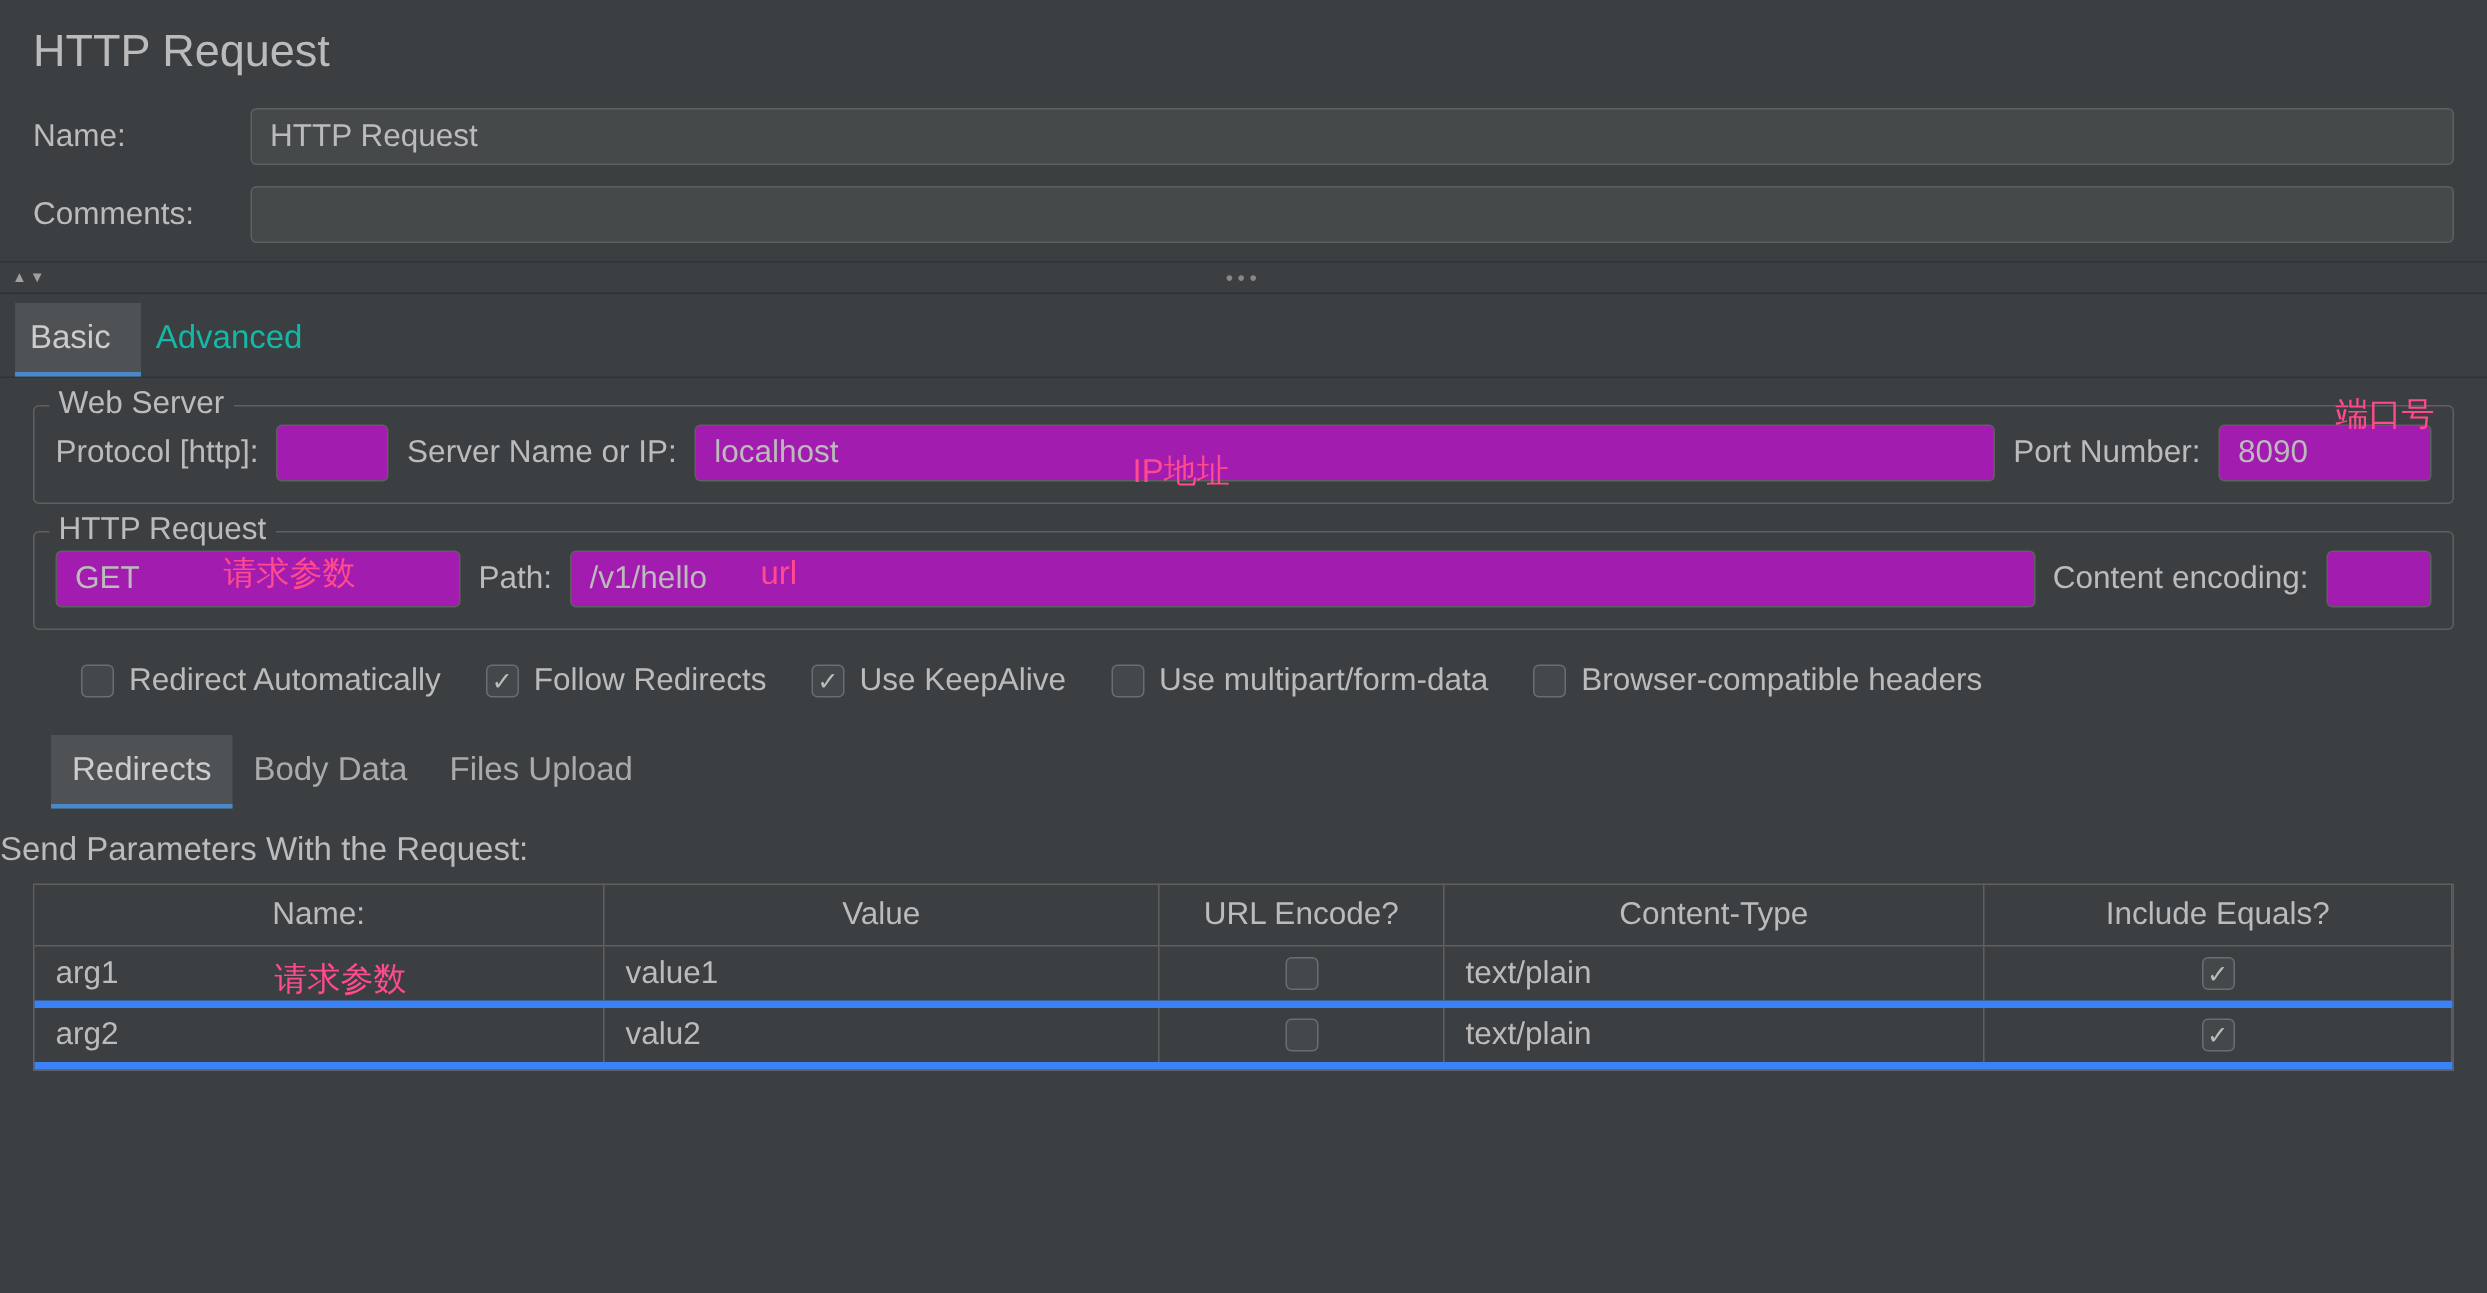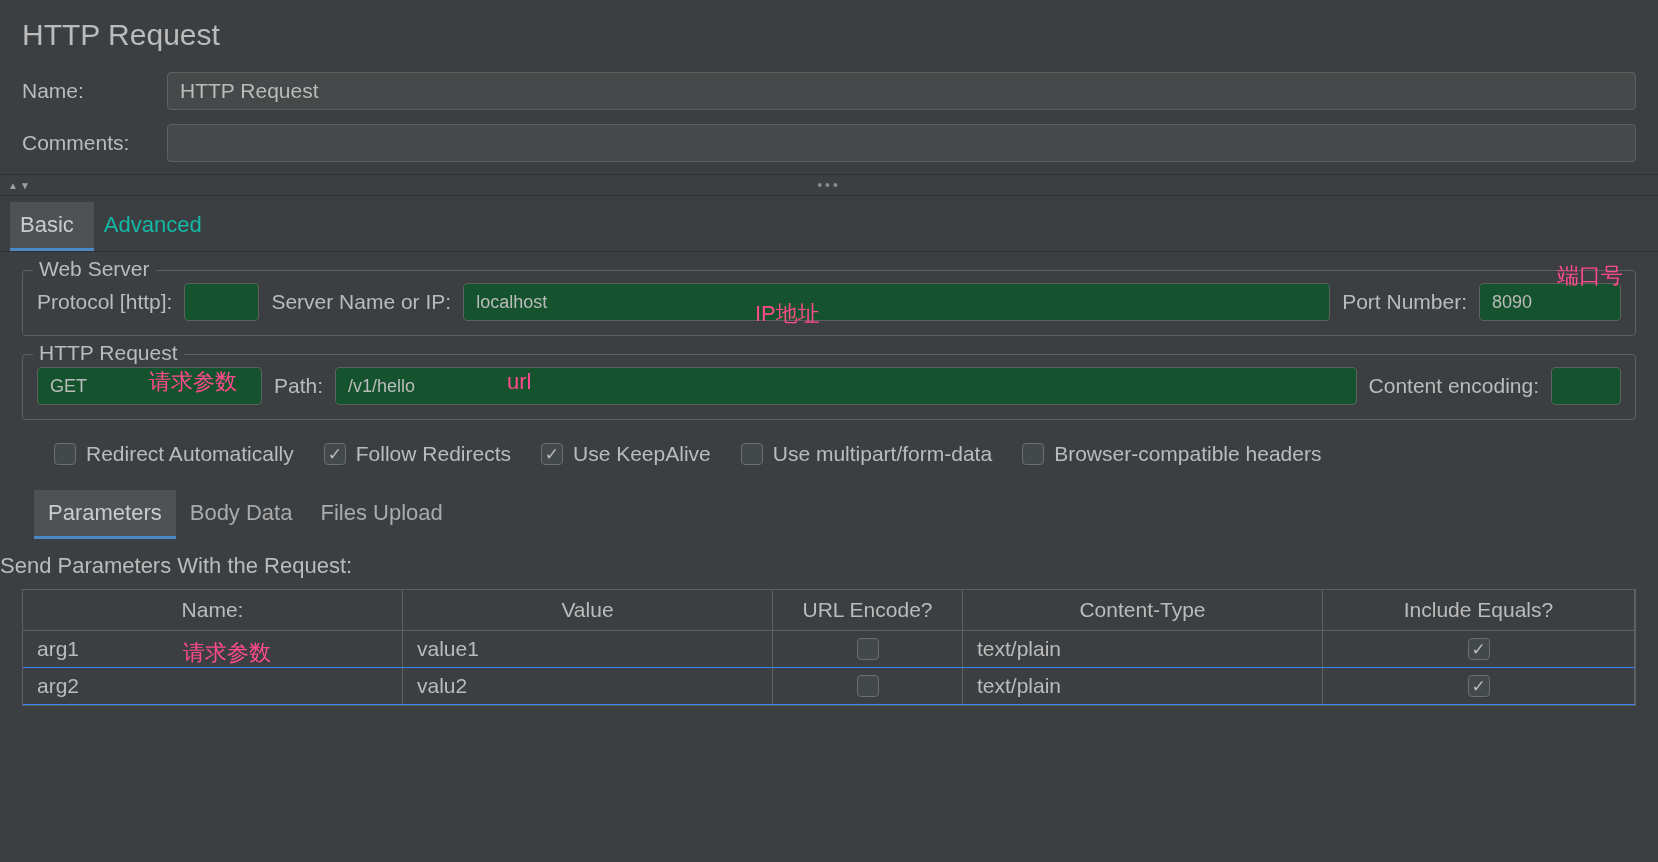--- a/index.html
+++ b/index.html
@@ -39,26 +39,26 @@
   flex: 1;
   background: #45494a;
   border: 1px solid #5e6060;
   border-radius: 4px;
   color: #bbbbbb;
   padding: 6px 12px;
   font-size: 21px;
   height: 38px;
 }
 .text-input-sm {
-  background: #14532d;
+  background: #a21caf;
   border: 1px solid #5e6060;
   border-radius: 4px;
   color: #bbbbbb;
   padding: 6px 12px;
-  font-size: 18px;
+  font-size: 21px;
   height: 38px;
 }
 .divider-bar {
   display: flex;
   align-items: center;
   padding: 0 8px;
   border-top: 1px solid #323232;
   border-bottom: 1px solid #323232;
   height: 22px;
   position: relative;
@@ -176,21 +176,21 @@
 }
 .th {
   border-right: 1px solid #5e6060;
   border-bottom: 1px solid #5e6060;
   padding: 8px;
   text-align: center;
   color: #bbbbbb;
 }
 .tr {
   display: flex;
-  border-bottom: 1px solid #3b82f6;
+  border-bottom: 5px solid #3b82f6;
 }
 .td {
   border-right: 1px solid #5e6060;
   padding: 6px 14px;
   color: #bbbbbb;
   display: flex;
   align-items: center;
 }
 .col-name { width: 380px; }
 .col-value { width: 370px; }
@@ -236,21 +236,21 @@
       <span>Port Number:</span>
       <input class="text-input-sm" style="width: 142px;" value="8090">
     </div>
     <div class="annotation" style="top:28px; left:732px;">IP地址</div>
     <div class="annotation" style="top:-10px; right:12px;">端口号</div>
   </div>
 
   <div class="fieldset" style="position:relative;">
     <div class="legend">HTTP Request</div>
     <div class="field-line">
-      <input class="text-input-sm" style="width: 225px;" value="GET">
+      <input class="text-input-sm" style="width: 270px;" value="GET">
       <span>Path:</span>
       <input class="text-input-sm" style="flex: 1 1 0%;" value="/v1/hello">
       <span>Content encoding:</span>
       <input class="text-input-sm" style="width: 70px;" value="">
     </div>
     <div class="annotation" style="top:12px; left:126px;">请求参数</div>
     <div class="annotation" style="top:14px; left:484px;">url</div>
   </div>
 
   <div class="checkbox-row">
@@ -270,21 +270,21 @@
       <div class="checkbox"></div>
       <span>Use multipart/form-data</span>
     </div>
     <div class="cb-wrap">
       <div class="checkbox"></div>
       <span>Browser-compatible headers</span>
     </div>
   </div>
 
   <div class="inner-tabs">
-    <div class="inner-tab active">Parameters</div>
+    <div class="inner-tab active">Redirects</div>
     <div class="inner-tab">Body Data</div>
     <div class="inner-tab">Files Upload</div>
   </div>
 
   <div class="params-title">Send Parameters With the Request:</div>
 
   <div class="params-table" style="position:relative;">
     <div class="table-header">
       <div class="th col-name">Name:</div>
       <div class="th col-value">Value</div>

